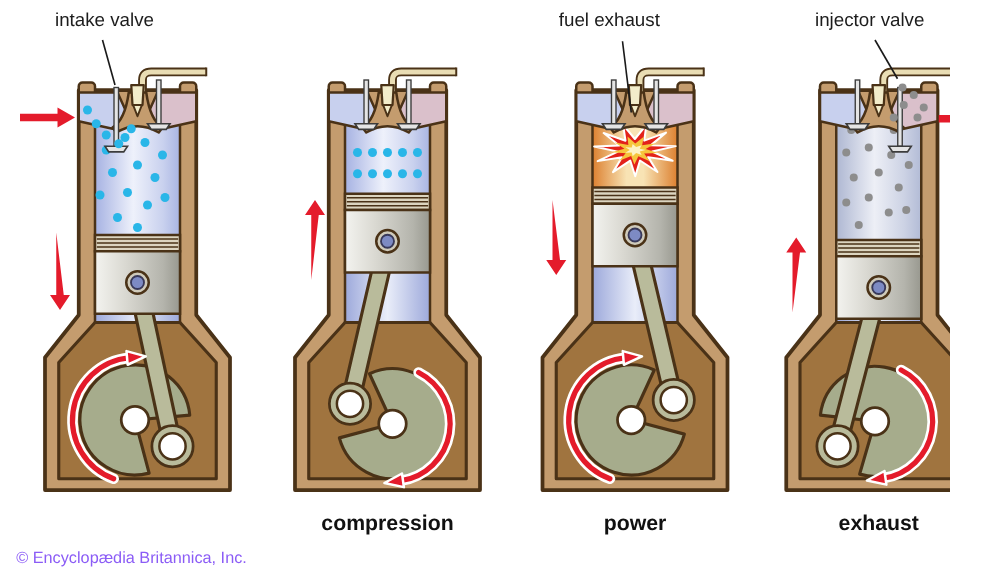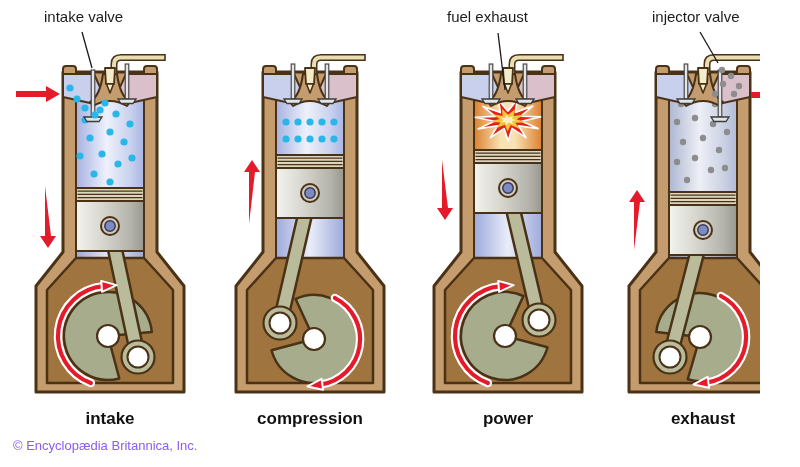--- a/index.html
+++ b/index.html
@@ -401,19 +401,18 @@
         <line x1="97" y1="32" x2="115" y2="63" stroke="#1a1a1a" stroke-width="1.3"></line>
         <path d="M31,250 V202 H26 L34,190 L42,202 H37 Z" fill="#e41b2b"></path>
         <path d="M148,92 H178 V87 L192,95 L178,103 V98 H148 Z" fill="#e41b2b"></path>
       </svg>
     </div>
 
   <div class="callout" id="callout-0" style="left: 44px; top: 8px;">intake valve</div>
   <div class="callout" id="callout-1" style="left: 447px; top: 8px;">fuel exhaust</div>
   <div class="callout" id="callout-2" style="left: 652px; top: 8px;">injector valve</div>
 
-  <div class="stroke-label" id="label-0" style="left: 10px;">intake</div>
   <div class="stroke-label" id="label-1" style="left: 210px;">compression</div>
   <div class="stroke-label" id="label-2" style="left: 408px;">power</div>
   <div class="stroke-label" id="label-3" style="left: 603px;">exhaust</div>
 
   <div class="copyright">© Encyclopædia Britannica, Inc.</div>
 </div>
 
 </body></html>

